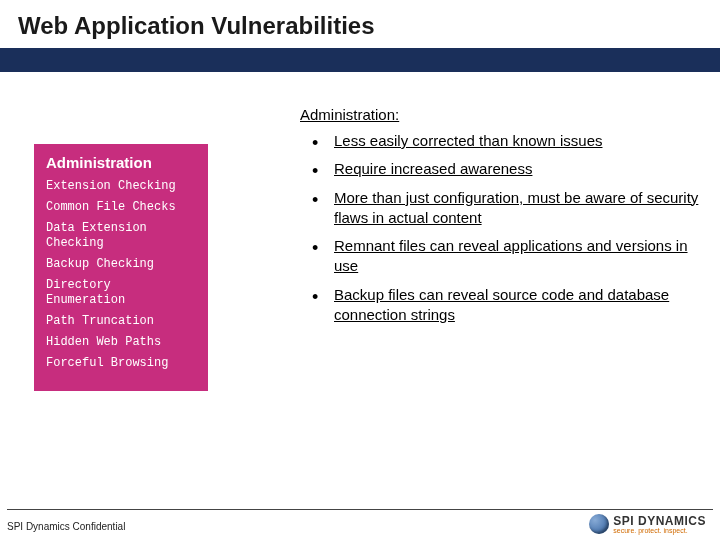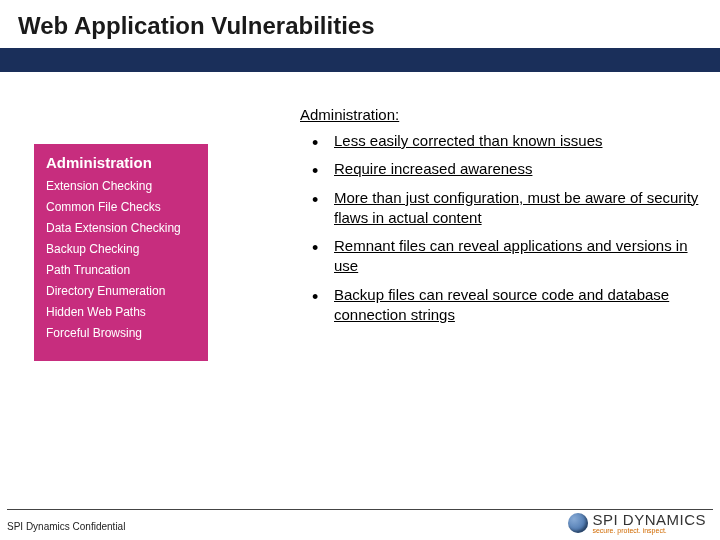--- a/index.html
+++ b/index.html
@@ -41,20 +41,21 @@
   }
   .sidebar-title {
     font-size:15px;
     font-weight:bold;
     margin-bottom:8px;
   }
   .sidebar-item {
     font-size:12px;
     line-height:1.25;
     margin:6px 0;
+    font-family:Liberation Mono, monospace;
   }
   .main-text {
     position:absolute;
     left:300px;
     top:34px;
     width:400px;
     color:#000;
     font-size:15px;
     text-decoration:underline;
   }
@@ -107,41 +108,41 @@
     width:20px;height:20px;border-radius:10px;
     background:radial-gradient(circle at 30% 30%, #88abd6, #2a5a99);
     box-shadow:inset -2px -2px 3px rgba(0,0,0,.4);
   }
   .logo-text {
     font-size:10px;
     font-family:Arial,sans-serif;
     color:#333;
     line-height:1;
   }
-  .logo-text .big { font-weight:normal; font-size:15px; letter-spacing:0.5px; }
+  .logo-text .big { font-weight:bold; font-size:12px; letter-spacing:0.5px; }
   .logo-text .small { font-size:7px; color:#d06a00; }
 </style>
 </head>
 <body>
 
 <div class="title-bar">
   <h1>Web Application Vulnerabilities</h1>
 </div>
 <div class="underline-band"></div>
 
 <div class="content-area">
 
   <div class="sidebar">
     <div class="sidebar-title">Administration</div>
     <div class="sidebar-item">Extension Checking</div>
     <div class="sidebar-item">Common File Checks</div>
     <div class="sidebar-item">Data Extension Checking</div>
     <div class="sidebar-item">Backup Checking</div>
+    <div class="sidebar-item">Directory Enumeration</div>
     <div class="sidebar-item">Path Truncation</div>
-    <div class="sidebar-item">Directory Enumeration</div>
     <div class="sidebar-item">Hidden Web Paths</div>
     <div class="sidebar-item">Forceful Browsing</div>
   </div>
 
   <div class="main-text">
     <div class="main-heading">Administration:</div>
     <ul class="bullets">
       <li>Less easily corrected than known issues</li>
       <li>Require increased awareness</li>
       <li>More than just configuration, must be aware of security flaws in actual content</li>

